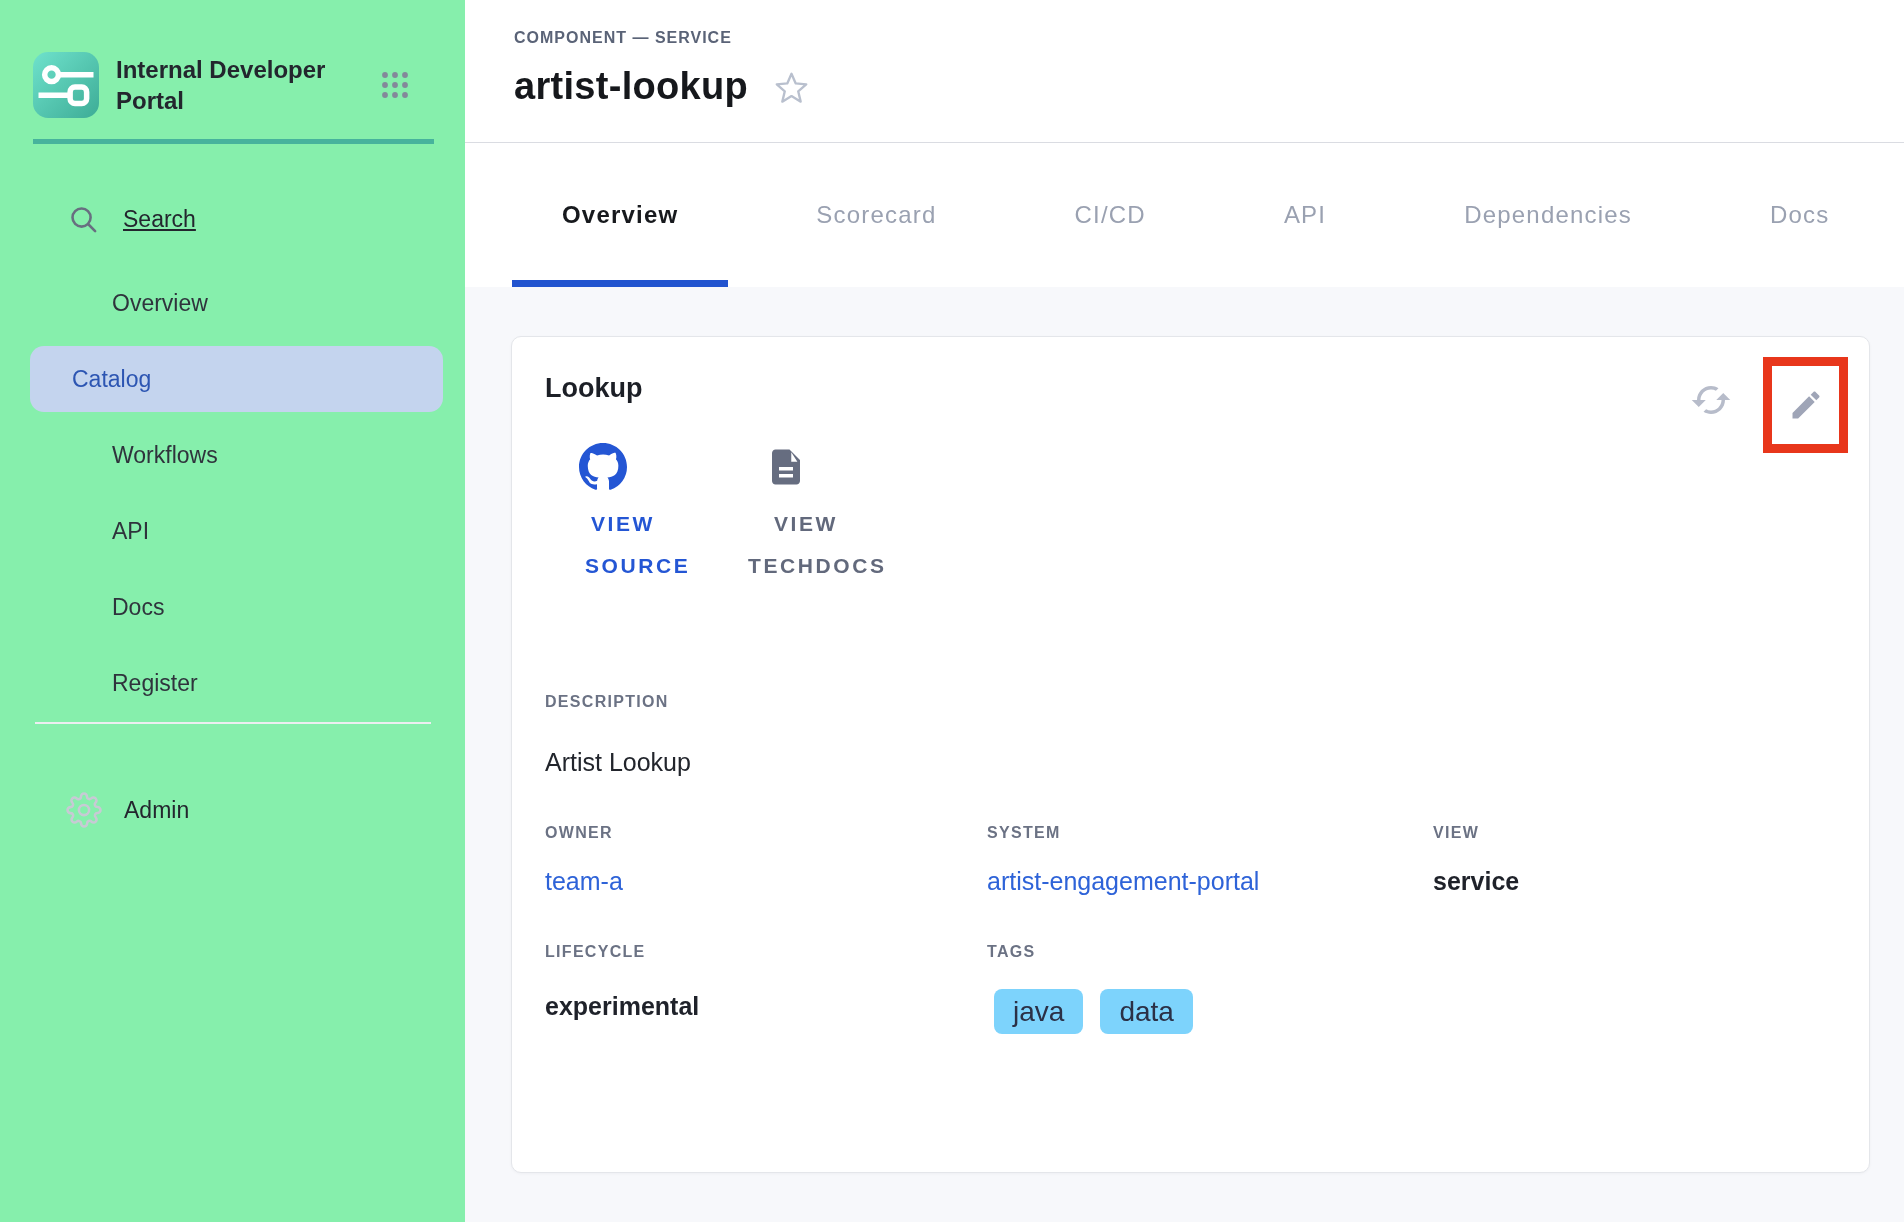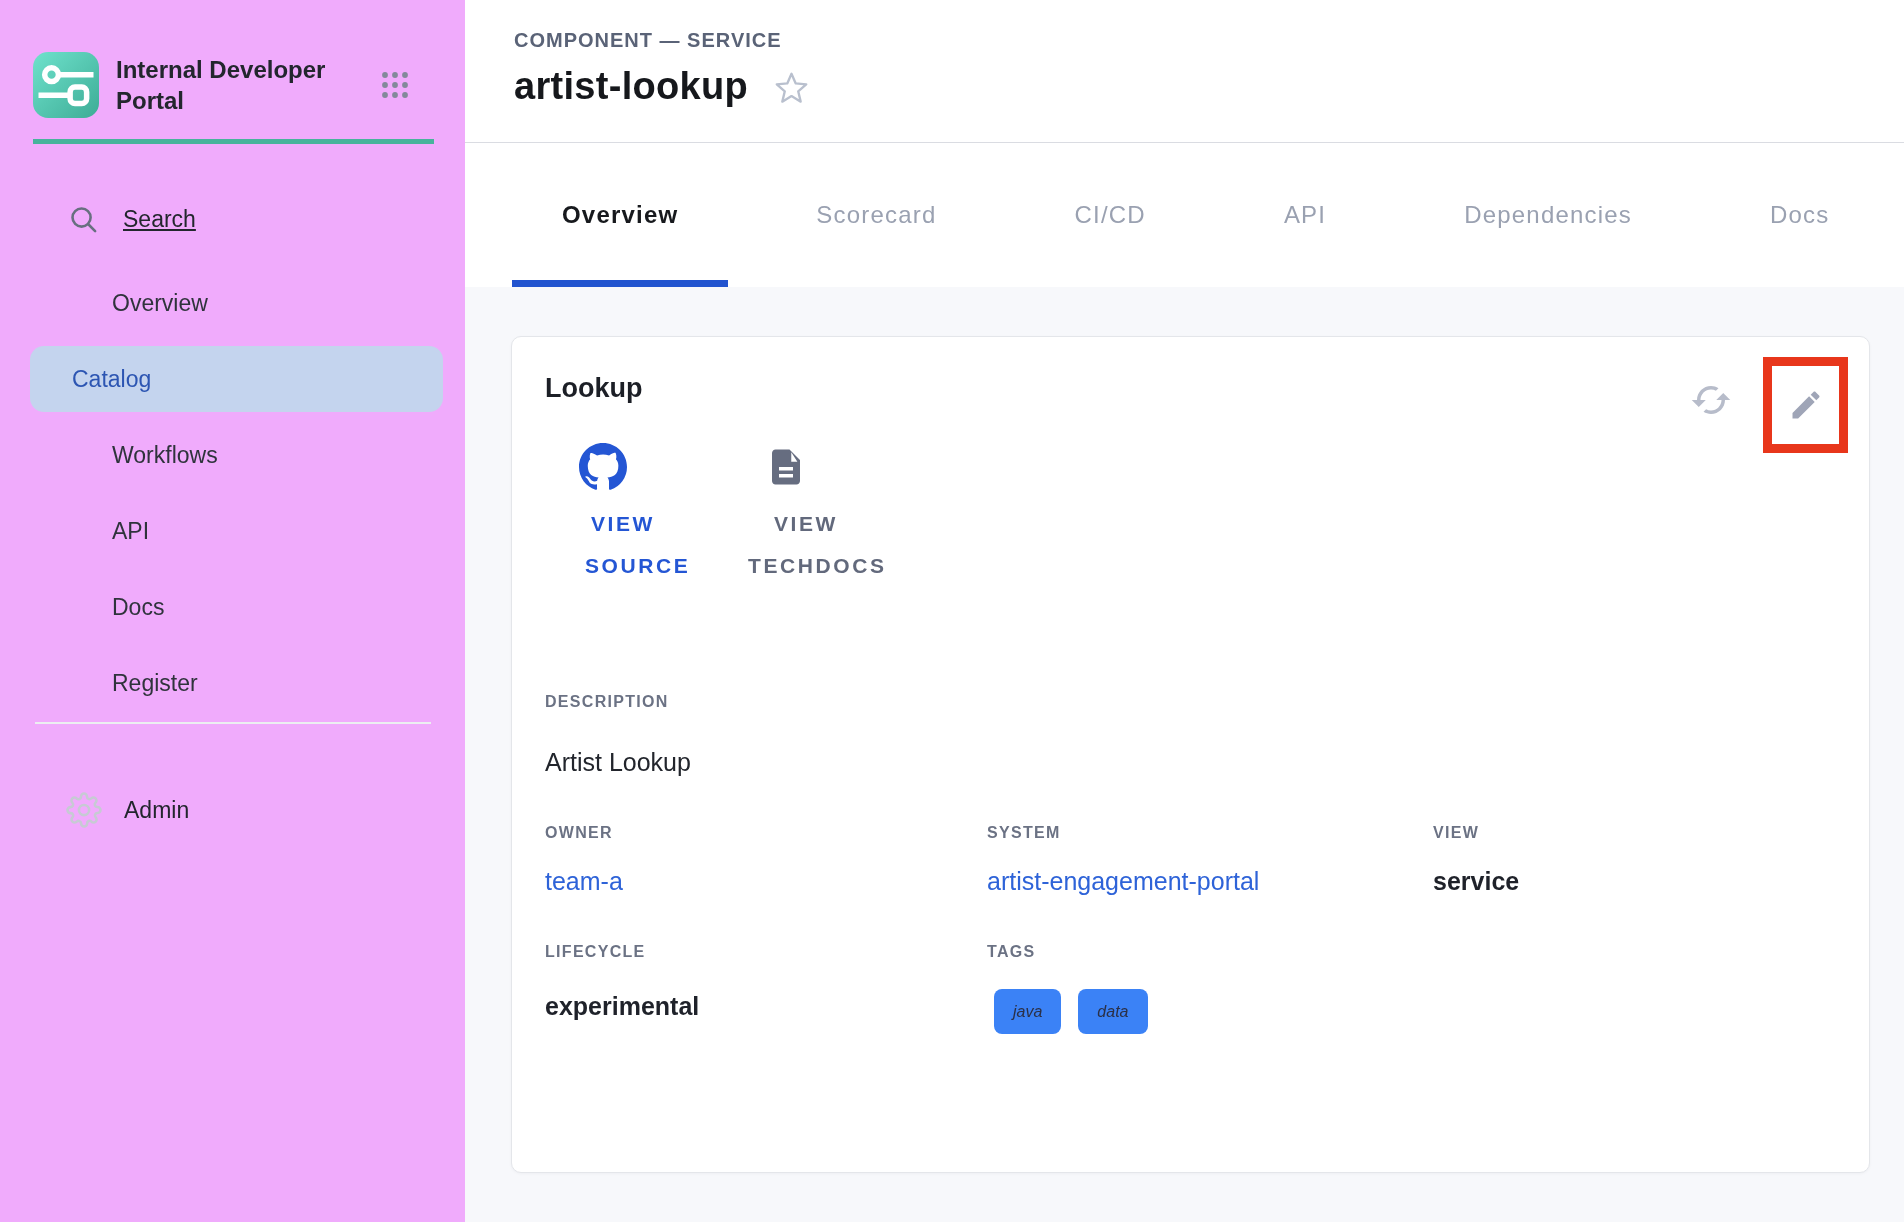--- a/index.html
+++ b/index.html
@@ -6,21 +6,21 @@
   html,body { width:1904px; height:1222px; }
   body {
     font-family:"Liberation Sans", sans-serif;
     background:#ffffff; color:#1e2128; overflow:hidden; position:relative;
   }
   .app { position:relative; width:1904px; height:1222px; }
 
   
   .sidebar {
     position:absolute; left:0; top:0; width:474px; height:1222px;
-    background:#f0abfc; border-right:1px solid #e7e8ec;
+    background:#86efac; border-right:1px solid #e7e8ec;
   }
   .brand { position:absolute; left:33px; top:52px; display:flex; align-items:center; }
   .brand-logo { width:66px; height:66px; flex:none; }
   .brand-title {
     margin-left:17px; width:225px; font-size:24px; font-weight:bold;
     line-height:31px; color:#23262e;
   }
   .apps-grid { position:absolute; left:380px; top:70px; width:30px; height:30px; cursor:pointer; }
   .brand-rule { position:absolute; left:33px; top:139px; width:401px; height:5px; background:#47b39c; }
 
@@ -46,21 +46,21 @@
     position:absolute; left:0; top:772px; width:100%; height:76px;
     display:flex; align-items:center; cursor:pointer;
   }
   .admin-row svg { margin-left:66px; }
   .admin-row span { margin-left:22px; font-size:23px; color:#23262e; }
 
   
   .main { position:absolute; left:465px; top:0; width:1439px; height:1222px; background:#ffffff; }
   .page-header { position:relative; height:143px; background:#fff; border-bottom:1px solid #dadce2; }
   .breadcrumb {
-    position:absolute; left:49px; top:29px; font-size:20px; font-weight:bold;
+    position:absolute; left:49px; top:29px; font-size:16px; font-weight:bold;
     letter-spacing:1px; color:#5a6377;
   }
   .title-row { position:absolute; left:49px; top:64px; display:flex; align-items:center; }
   .entity-title { font-size:38px; font-weight:bold; color:#16181c; letter-spacing:0.3px; line-height:44px; }
   .star-btn { margin-left:26px; margin-top:3px; cursor:pointer; }
 
   .tabsbar { position:relative; height:144px; background:#fff; overflow:hidden; white-space:nowrap; }
   .tabs { position:absolute; left:47px; top:0; height:100%; display:flex; gap:38px; }
   .tab {
     height:100%; display:flex; align-items:center; justify-content:center;
@@ -114,22 +114,22 @@
   .pos-owner-value { left:33px;  top:529px; }
   .pos-system-label{ left:475px; top:487px; }
   .pos-system-value{ left:475px; top:529px; }
   .pos-type-label  { left:921px; top:487px; }
   .pos-type-value  { left:921px; top:529px; }
   .pos-life-label  { left:33px;  top:606px; }
   .pos-life-value  { left:33px;  top:654px; }
   .pos-tags-label  { left:475px; top:606px; }
   .tags-row { position:absolute; left:482px; top:652px; display:flex; gap:17px; }
   .tag-chip {
-    height:45px; padding:0 19px; background:#3b82f6; border-radius:8px;
-    font-size:16px; color:#2b3046; display:flex; align-items:center;font-style:italic;
+    height:45px; padding:0 19px; background:#7dd3fc; border-radius:8px;
+    font-size:28px; color:#2b3046; display:flex; align-items:center;
   }
 </style>
 </head>
 <body>
 
 <div class="app">
 
   <aside class="sidebar">
     <div class="brand">
       <svg class="brand-logo" viewBox="0 0 48 48">

